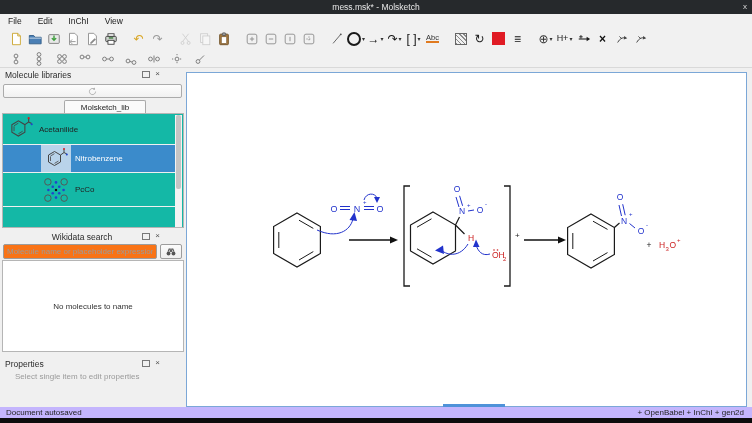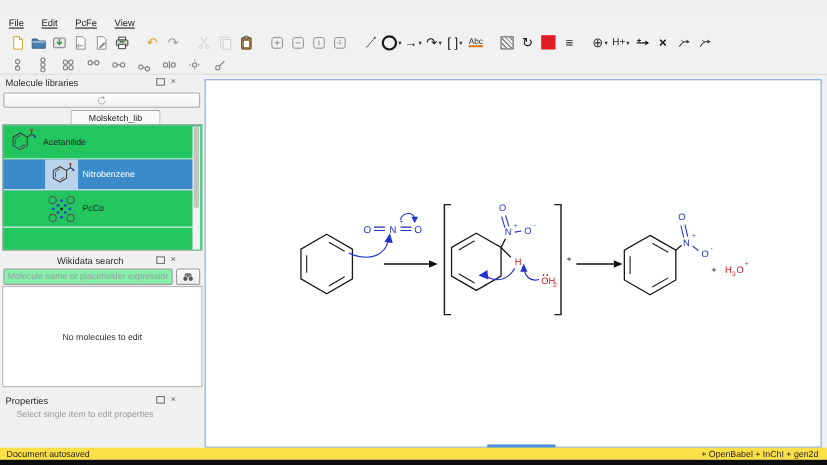--- a/index.html
+++ b/index.html
@@ -5,21 +5,21 @@
   html,body{margin:0;padding:0;background:#555;}
   #window{position:relative;width:752px;height:423px;background:#f0f0f0;
     font-family:"Liberation Sans",sans-serif;overflow:hidden;-webkit-font-smoothing:antialiased;}
   
   .titlebar{position:absolute;left:0;top:0;width:752px;height:14px;background:#26292c;color:#e9e9e9;
     font-size:8.5px;line-height:14px;text-align:center;}
   .titlebar .close{position:absolute;right:5px;top:0;color:#dadada;font-size:8px;line-height:14px;cursor:default;}
   
   .menubar{position:absolute;left:0;top:14px;width:752px;height:13px;background:#f1f1f1;
     border-bottom:1px solid #e2e2e2;font-size:8.5px;color:#222;display:flex;align-items:center;}
-  .menubar span{padding:0 8px;text-decoration:underline;}
+  .menubar span{padding:0 8px;}
   
   .toolbar1{position:absolute;left:0;top:27px;width:752px;height:23px;background:#f1f1f1;
     display:flex;align-items:center;padding-left:6px;box-sizing:border-box;}
   .toolbar2{position:absolute;left:0;top:50px;width:752px;height:18px;background:#f1f1f1;
     border-bottom:1px solid #d9d9d9;display:flex;align-items:center;padding-left:8px;box-sizing:border-box;gap:7px;}
   .tb-btn{height:18px;min-width:17px;display:flex;align-items:center;justify-content:center;margin:0 1px;}
   .tb-btn.gap{margin-left:10px;}
   .tb-btn.disabled{opacity:.4;}
   .tb-btn .glyph{font-size:12px;line-height:1;}
   .tbsvg{width:14px;height:14px;display:block;}
@@ -35,46 +35,46 @@
   .dock-title{position:absolute;left:0;width:164px;height:14px;font-size:8.5px;color:#2b2b2b;
     padding:2px 5px 0 5px;box-sizing:border-box;}
   .dock-btns{position:absolute;right:4px;top:2px;display:flex;align-items:center;gap:5px;}
   .float-sq{width:6px;height:5px;border:1px solid #777;display:block;}
   .dock-x{font-size:8px;color:#555;line-height:8px;}
   .libbtn{position:absolute;left:3px;top:16px;width:179px;height:14px;background:linear-gradient(#fdfdfd,#f1f1f1);
     border:1px solid #ababab;border-radius:2px;box-sizing:border-box;display:flex;align-items:center;justify-content:center;}
   .tabrow{position:absolute;left:2px;top:31px;width:182px;height:14px;border-bottom:1px solid #8b5cf6;}
   .tab{position:absolute;left:62px;top:1px;width:82px;height:13px;background:#fafafa;border:1px solid #a9a9a9;
     border-bottom:none;border-radius:2px 2px 0 0;font-size:8px;color:#222;text-align:center;line-height:13px;box-sizing:border-box;}
-  .liblist{position:absolute;left:2px;top:45px;width:182px;height:115px;background:#22c55e;border:1px solid #b5b5b5;
+  .liblist{position:absolute;left:2px;top:45px;width:182px;height:115px;background:#14b8a6;border:1px solid #b5b5b5;
     box-sizing:border-box;overflow:hidden;}
   .lib-item{display:flex;align-items:center;border-bottom:1px solid #f0f0f0;padding-left:2px;box-sizing:border-box;width:173px;}
   .lib-item.selected{background:#3b8bcb;padding-left:38px;}
   .lib-item.selected .lib-label{color:#fff;}
   .lib-icon{width:30px;display:flex;align-items:center;justify-content:center;align-self:stretch;}
   .lib-item.selected .lib-icon{background:#b9d3ea;}
   .lib-label{font-size:8px;color:#222;margin-left:4px;}
   .libscroll{position:absolute;right:1px;top:1px;width:7px;height:112px;background:#f3f3f3;}
   .libscroll .thumb{position:absolute;left:1px;top:0;width:5px;height:74px;background:#c4c4c4;border-radius:2px;}
   .wdinput{position:absolute;left:3px;top:176px;width:154px;height:15px;border:1px solid #9c9c9c;border-radius:2px;
-    font-size:8px;color:#333;padding:0 3px;box-sizing:border-box;font-family:"Liberation Sans",sans-serif;background:#86efac;}
+    font-size:8px;color:#333;padding:0 3px;box-sizing:border-box;font-family:"Liberation Sans",sans-serif;background:#f97316;}
   .wdinput::placeholder{color:#9a9a9a;}
   .wdbtn{position:absolute;left:160px;top:176px;width:22px;height:15px;border:1px solid #9c9c9c;border-radius:2px;
     background:linear-gradient(#fbfbfb,#efefef);box-sizing:border-box;display:flex;align-items:center;justify-content:center;}
   .wdresults{position:absolute;left:2px;top:192px;width:182px;height:92px;background:#fff;border:1px solid #b5b5b5;
     box-sizing:border-box;display:flex;align-items:center;justify-content:center;}
   .wdresults span{font-size:8px;color:#333;}
   .prop-hint{position:absolute;left:15px;top:304px;font-size:8px;color:#9a9a9a;}
   
   .canvas{position:absolute;left:186px;top:72px;width:559px;height:333px;background:#fff;
     border:1px solid #7ba7d7;box-sizing:content-box;}
   .canvas svg{display:block;}
   .hthumb{position:absolute;left:256px;bottom:-1px;width:62px;height:3px;background:#4f92d9;}
   
-  .statusbar{position:absolute;left:0;top:407px;width:752px;height:11px;background:#fde047;font-size:8px;color:#222;}
+  .statusbar{position:absolute;left:0;top:407px;width:752px;height:11px;background:#c4b5fd;font-size:8px;color:#222;}
   .statusbar .sleft{position:absolute;left:6px;top:1px;}
   .statusbar .sright{position:absolute;right:8px;top:1px;}
   .blackbar{position:absolute;left:0;top:418px;width:752px;height:5px;background:#0c0c0c;}
 </style>
 </head>
 <body>
 
 <svg width="0" height="0" style="position:absolute" aria-hidden="true">
   <defs>
     <symbol id="ic-page" viewBox="0 0 16 16">
@@ -176,25 +176,29 @@
         <circle cx="15" cy="9" r="1.2" fill="#2244cc"></circle>
         <circle cx="9" cy="15" r="1.2" fill="#2244cc"></circle>
         <circle cx="15" cy="15" r="1.2" fill="#2244cc"></circle>
         <rect x="11" y="11" width="2" height="2" fill="#111"></rect>
       </symbol>
   </defs>
 </svg>
 
 <div id="window">
 
+  <div class="titlebar">
+    <span>mess.msk* - Molsketch</span>
+    <span class="close">x</span>
+  </div>
 
   <div class="menubar">
     <span>File</span>
     <span>Edit</span>
-    <span>PcFe</span>
+    <span>InChI</span>
     <span>View</span>
   </div>
 
   <div class="toolbar1">
       <span class="tb-btn">
         <svg viewBox="0 0 16 16" class="tbsvg" style="color: rgb(201, 162, 39);">
           <use href="#ic-page"></use>
         </svg>
       </span>
       <span class="tb-btn">
@@ -460,21 +464,21 @@
     </div>
 
     <input class="wdinput" placeholder="Molecule name or placeholder expression" style="">
     <span class="wdbtn">
       <svg class="tbsvg" style="color:#555;width:12px;height:12px;" viewBox="0 0 16 16">
           <use href="#ic-binoculars"></use>
         </svg>
     </span>
 
     <div class="wdresults">
-      <span>No molecules to edit</span>
+      <span>No molecules to name</span>
     </div>
 
     <div class="dock-title" style="top:289px;">
       <span>Properties</span>
       <span class="dock-btns">
         <span class="float-sq"></span>
         <span class="dock-x">×</span>
       </span>
     </div>
     <div class="prop-hint">Select single item to edit properties</div>

